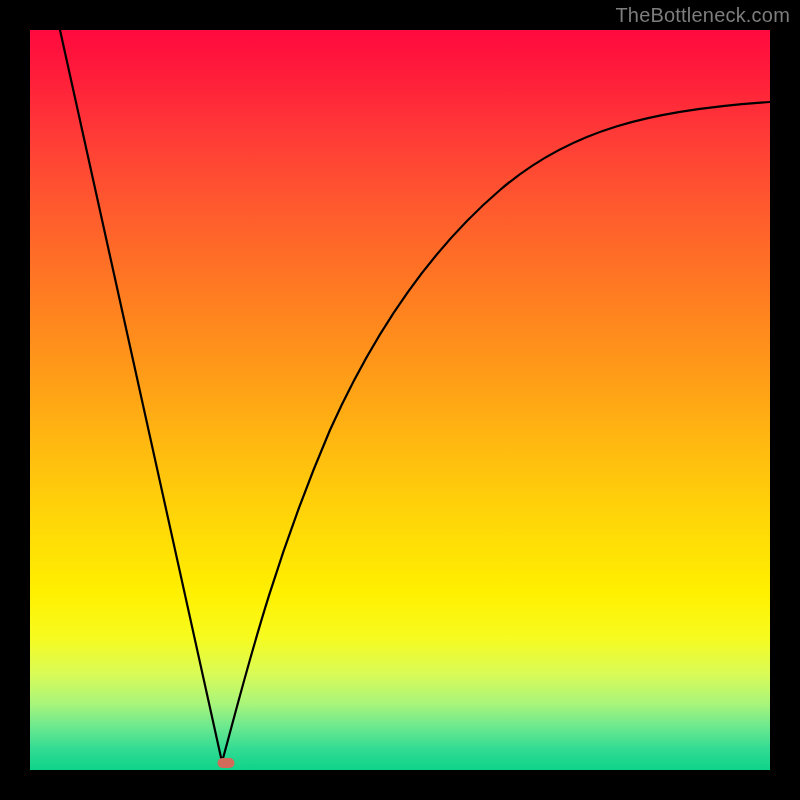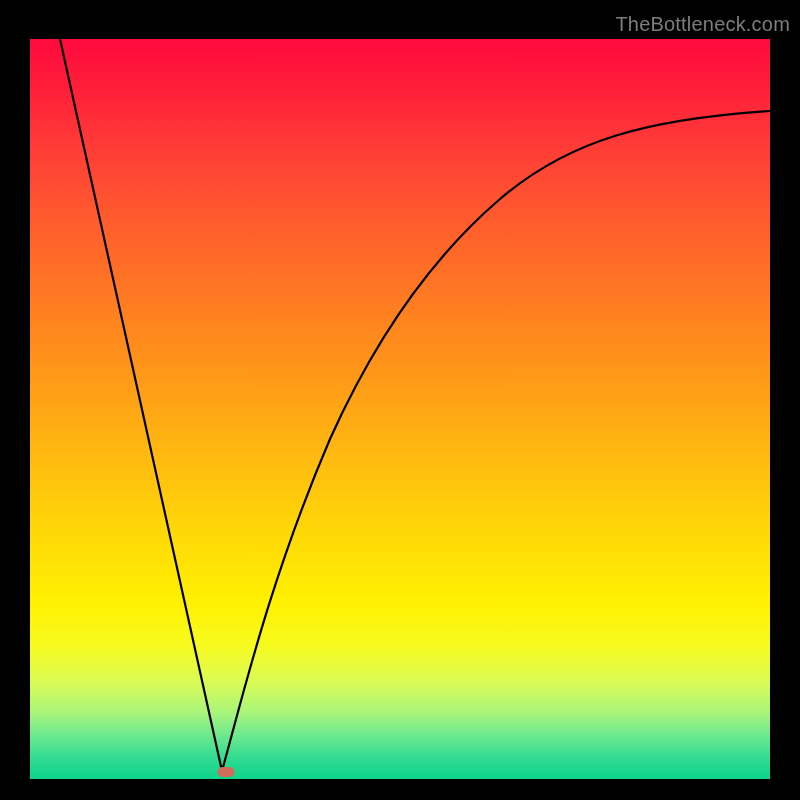--- a/index.html
+++ b/index.html
@@ -11,21 +11,20 @@
     overflow: hidden;
     font-family: Arial, Helvetica, sans-serif;
   }
   .frame {
     position: absolute;
     top: 0;
     left: 0;
     width: 800px;
     height: 708px;
     background: #000;
-    margin-top: 9px;
   }
   .plot {
     position: absolute;
     top: 30px;
     left: 30px;
     width: 740px;
     height: 740px;
     
     background: linear-gradient(
       to bottom,

